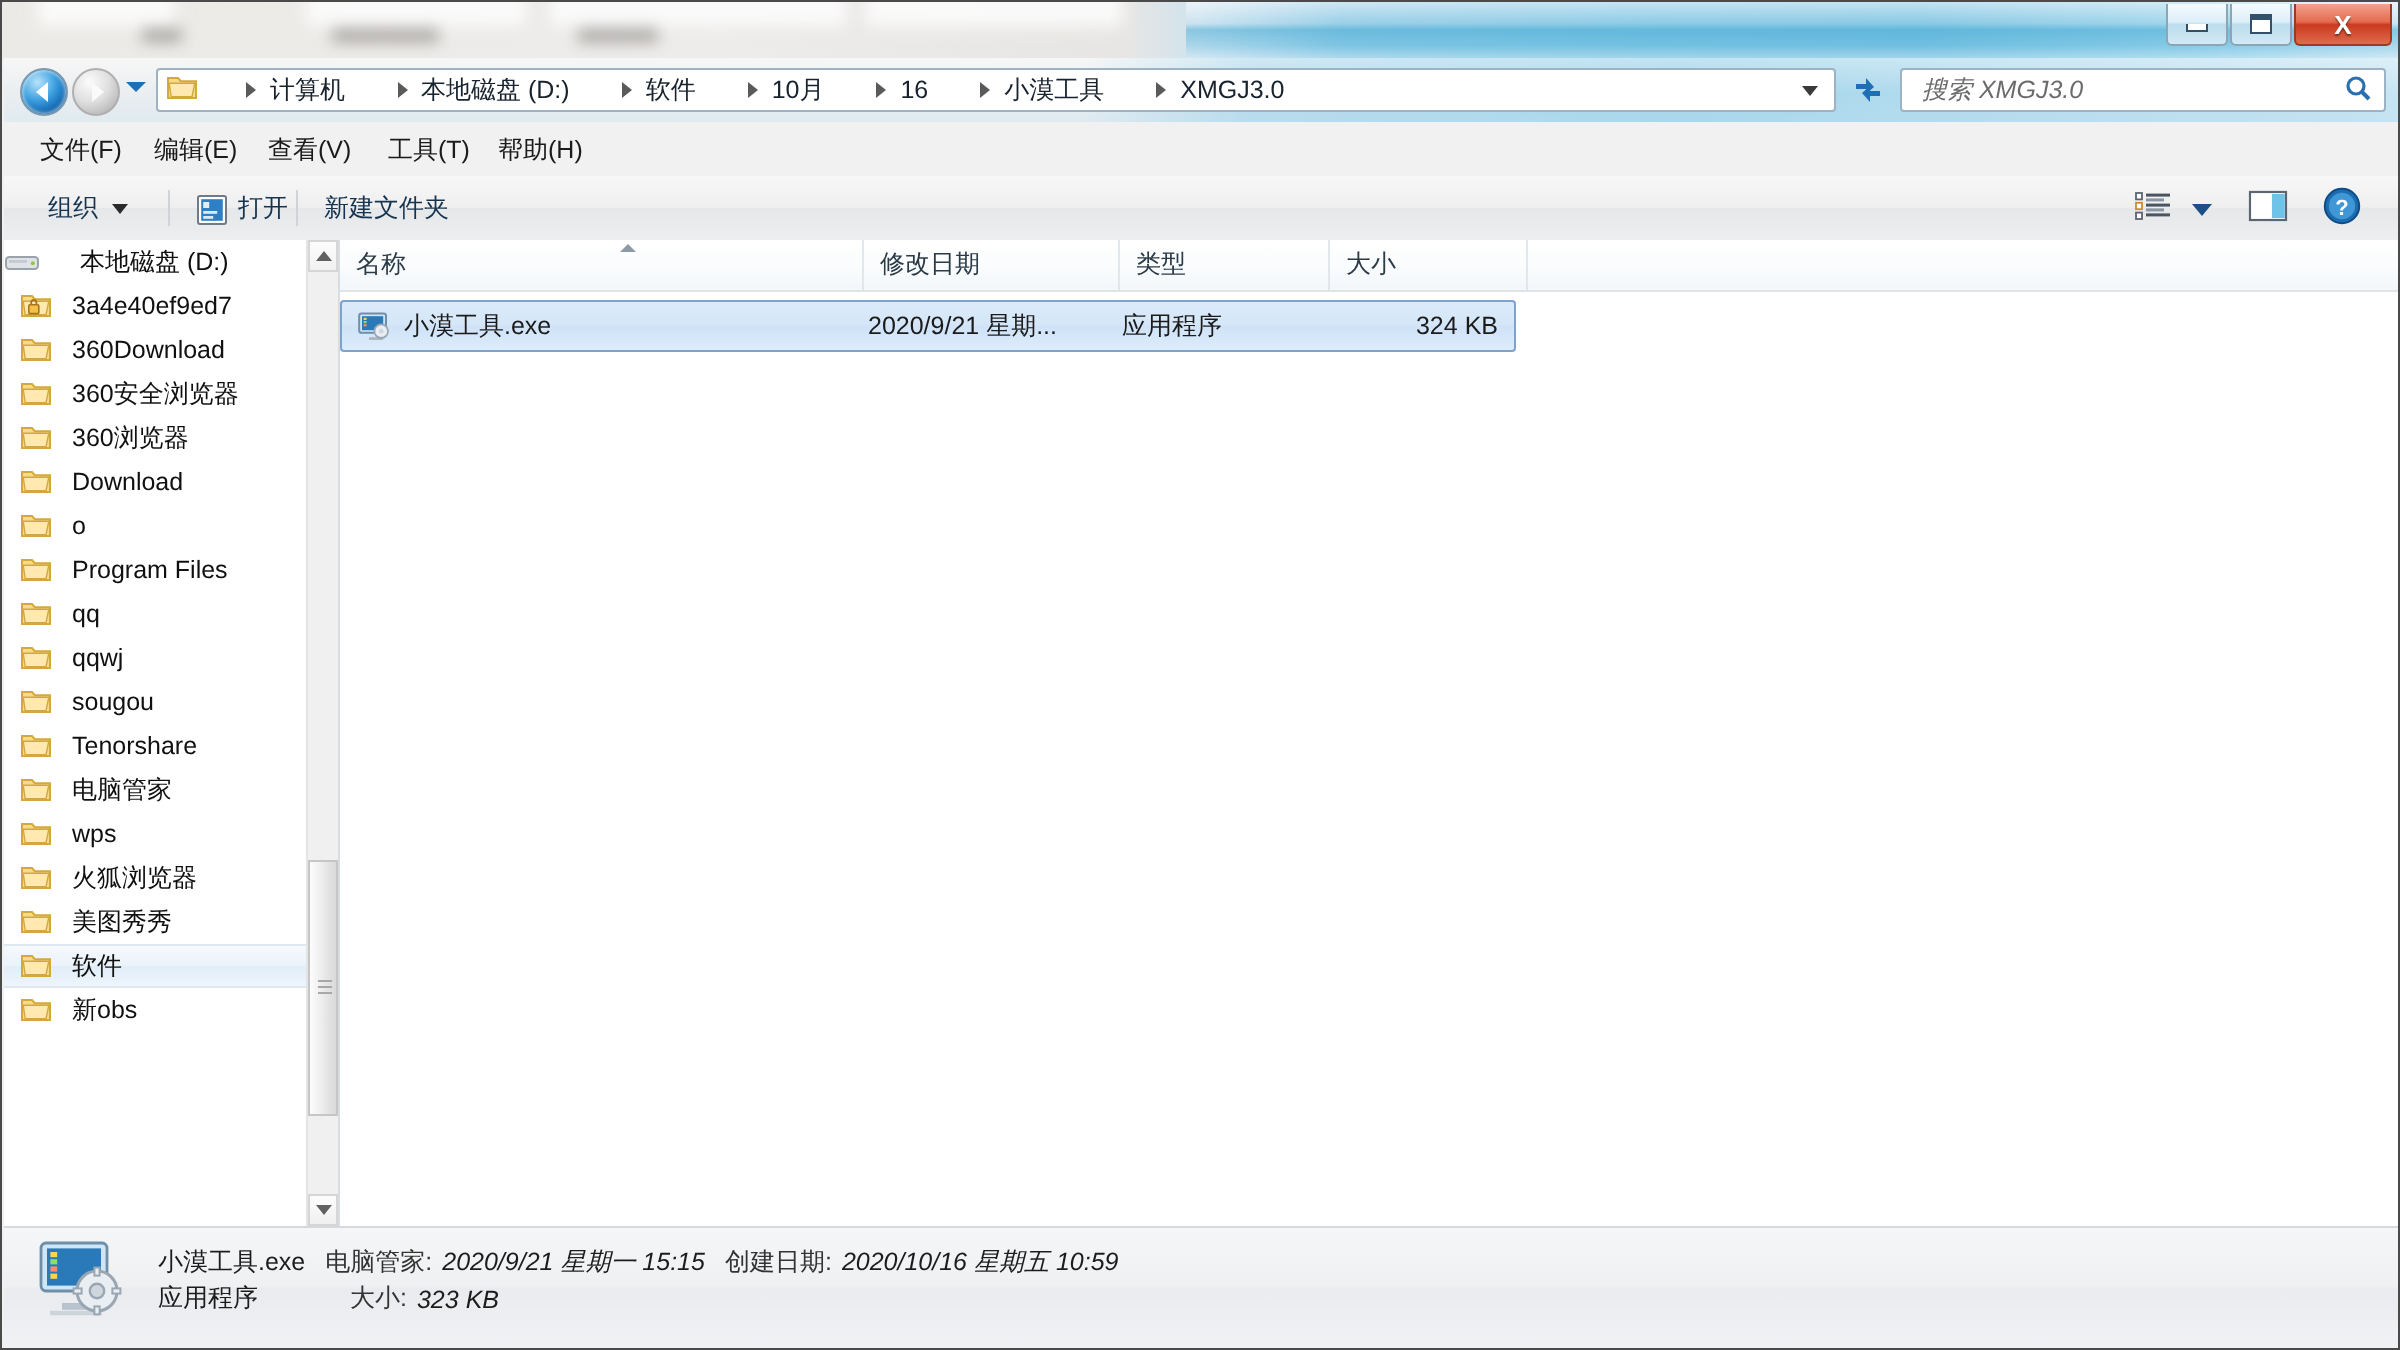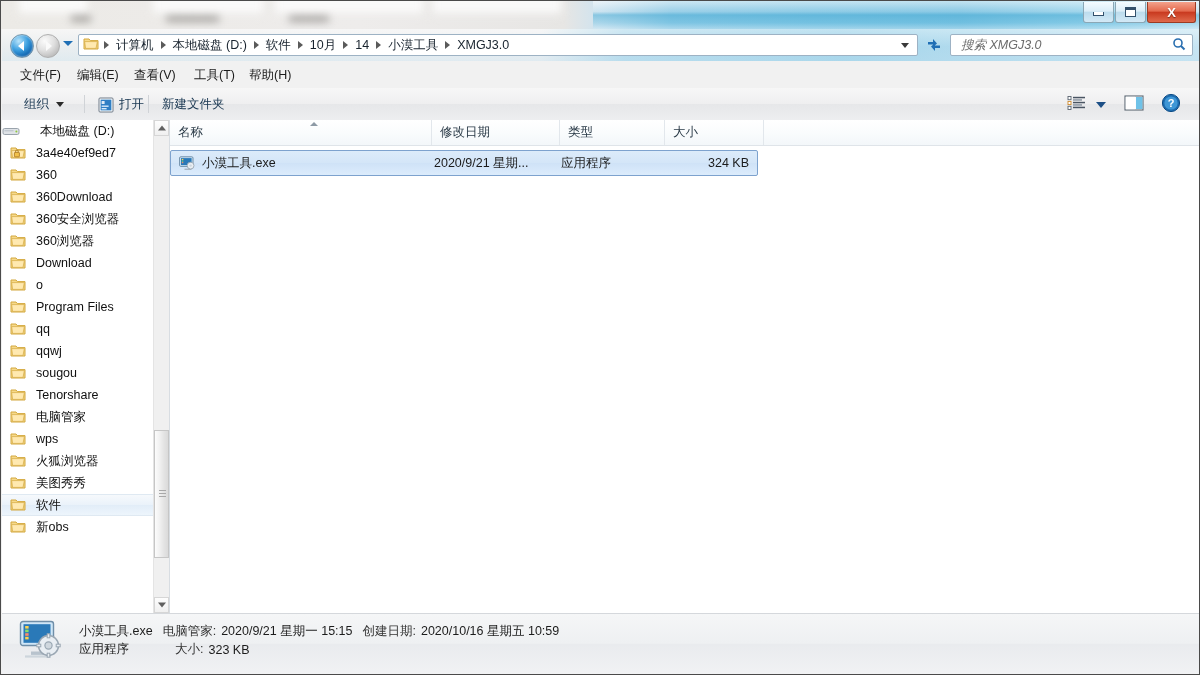--- a/index.html
+++ b/index.html
@@ -185,20 +185,21 @@
   .addressbox {
     position: absolute;
     left: 76px; top: 5px;
     width: 840px; height: 22px;
     background: #fff;
     border: 1px solid #9db2c4;
     border-radius: 2px;
     display: flex;
     align-items: center;
     box-sizing: border-box;
+    gap: 19px;
   }
   .addr-folder-icon {
     margin-left: 4px;
     margin-right: 2px;
     flex: 0 0 auto;
   }
   .crumb {
     display: flex;
     align-items: center;
     flex: 0 0 auto;
@@ -519,21 +520,21 @@
     position: absolute;
     display: flex;
     align-items: center;
     font-size: 12.5px;
     color: #1c1c1c;
     white-space: nowrap;
   }
   .details-line.l1 { left: 78px; top: 622px; }
   .details-line.l2 { left: 78px; top: 640px; }
   .d-key { color: #333; }
-  .d-val { color: #1c1c1c; }
+  .d-val { color: #1c1c1c; font-style: italic; }
   .d-gap { display: inline-block; width: 10px; }
   .d-name { font-weight: normal; }
   .d-type-w { display: inline-block; width: 96px; }
 
   
 </style>
 </head>
 <body>
 
 <div class="window">
@@ -590,21 +591,21 @@
       <span class="crumb">
         <span class="crumb-sep"></span>
         <span class="crumb-label">软件</span>
       </span>
       <span class="crumb">
         <span class="crumb-sep"></span>
         <span class="crumb-label">10月</span>
       </span>
       <span class="crumb">
         <span class="crumb-sep"></span>
-        <span class="crumb-label">14</span>
+        <span class="crumb-label">16</span>
       </span>
       <span class="crumb">
         <span class="crumb-sep"></span>
         <span class="crumb-label">小漠工具</span>
       </span>
       <span class="crumb">
         <span class="crumb-sep"></span>
         <span class="crumb-label">XMGJ3.0</span>
       </span>
       <span class="addr-spacer"></span>
@@ -724,29 +725,20 @@
         <div class="tree-row">
           <span class="tree-icon">
             <svg width="16" height="14" viewBox="0 0 16 14">
               <path d="M1 2h5l1.4 1.6H15V12H1z" fill="#f6d98a" stroke="#d3a83f" stroke-width="1"></path>
               <path d="M1.6 4.6h12.8L13 11.4H2.6z" fill="#ffe9b0" stroke="#d3a83f" stroke-width="0.7"></path>
               <rect x="4.4" y="6.4" width="5" height="4.4" rx="0.6" fill="#f2c14a" stroke="#a8741a" stroke-width="0.8"></rect>
               <path d="M5.6 6.4v-1.2a1.3 1.3 0 0 1 2.6 0v1.2" fill="none" stroke="#a8741a" stroke-width="0.9"></path>
             </svg>
           </span>
           <span class="tree-label">3a4e40ef9ed7</span>
-        </div>
-        <div class="tree-row">
-          <span class="tree-icon">
-            <svg width="16" height="14" viewBox="0 0 16 14">
-                <path d="M1 2h5l1.4 1.6H15V12H1z" fill="#f6d98a" stroke="#d3a83f" stroke-width="1"></path>
-                <path d="M1.6 4.6h12.8L13 11.4H2.6z" fill="#ffe9b0" stroke="#d3a83f" stroke-width="0.7"></path>
-              </svg>
-          </span>
-          <span class="tree-label">360</span>
         </div>
         <div class="tree-row">
           <span class="tree-icon">
             <svg width="16" height="14" viewBox="0 0 16 14">
                 <path d="M1 2h5l1.4 1.6H15V12H1z" fill="#f6d98a" stroke="#d3a83f" stroke-width="1"></path>
                 <path d="M1.6 4.6h12.8L13 11.4H2.6z" fill="#ffe9b0" stroke="#d3a83f" stroke-width="0.7"></path>
               </svg>
           </span>
           <span class="tree-label">360Download</span>
         </div>

